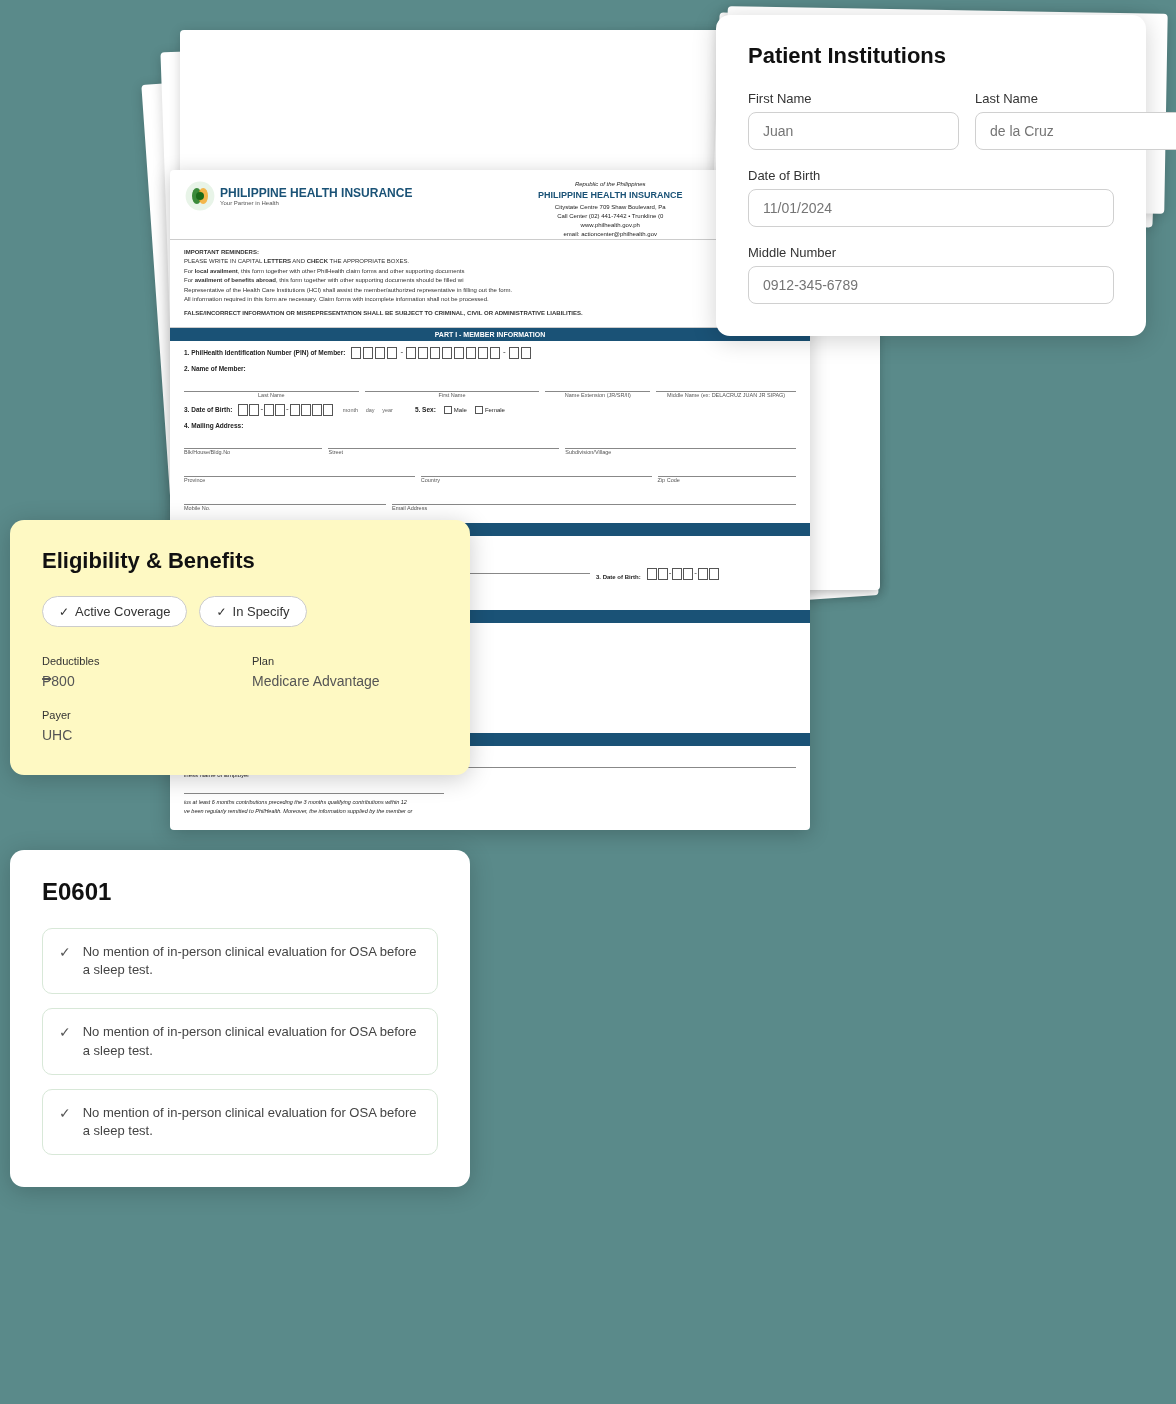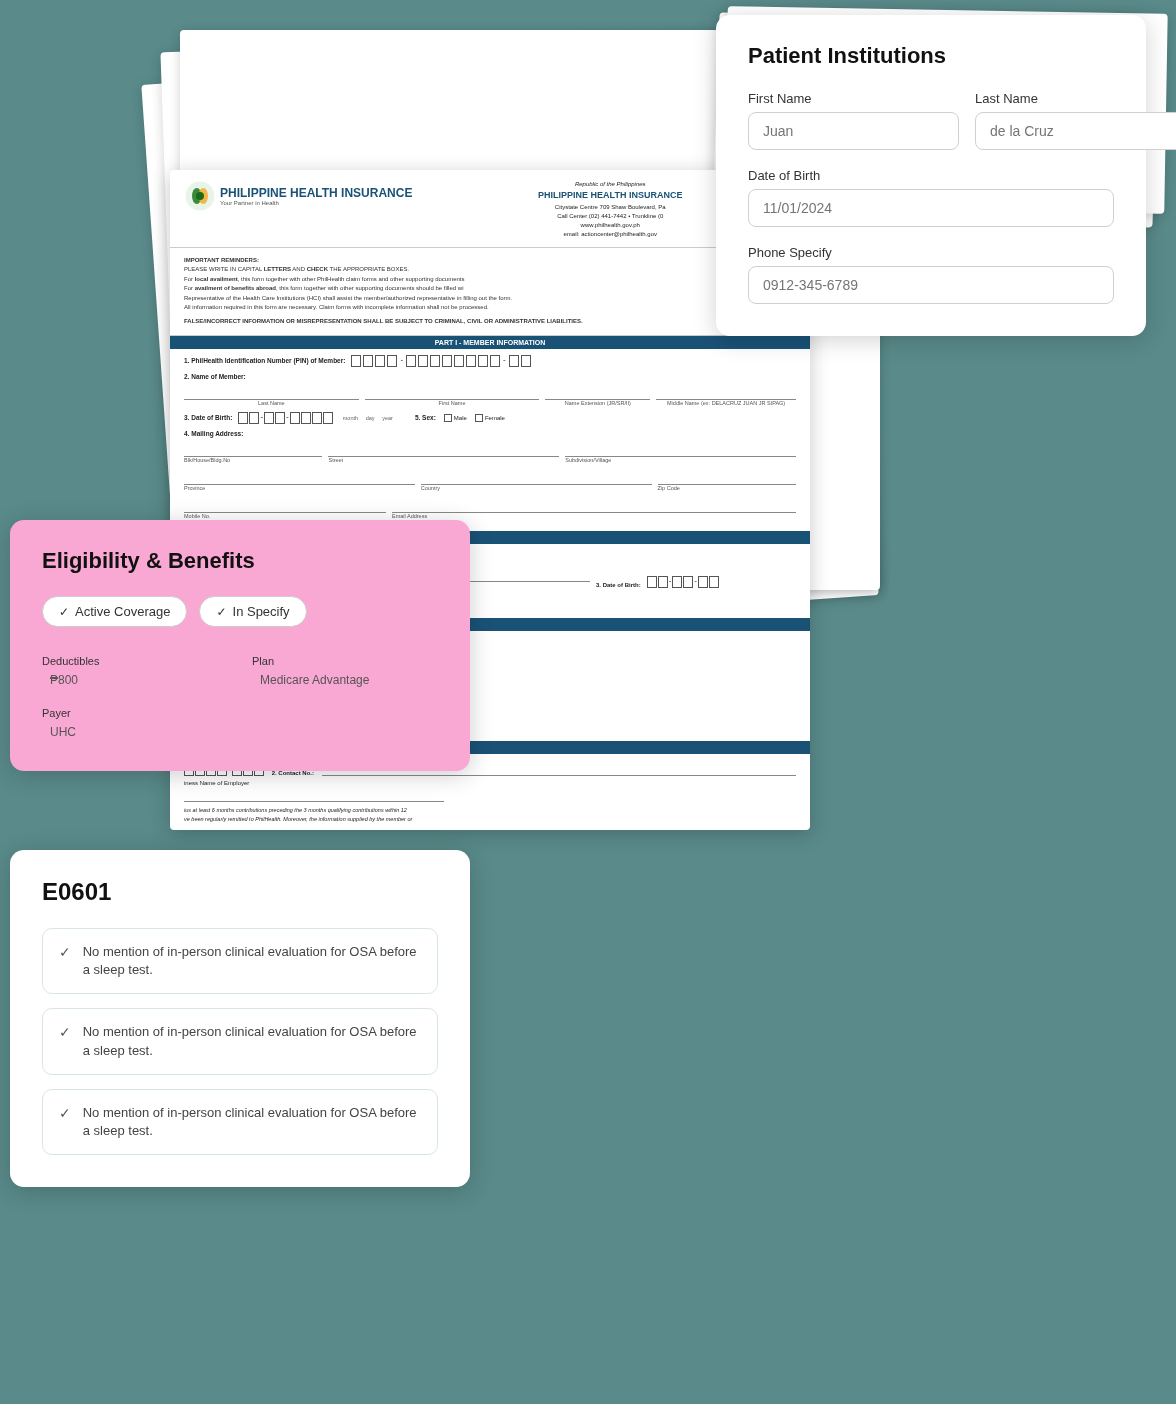--- a/index.html
+++ b/index.html
@@ -60,21 +60,21 @@
       height: 660px;
       background: #fff;
       border-radius: 4px;
       box-shadow: 0 4px 20px rgba(0,0,0,0.22);
       overflow: hidden;
       font-size: 7px;
       color: #222;
     }
 
     .form-header {
-      padding: 10px 14px 8px;
+      padding: 10px 14px 0;
       display: flex;
       align-items: flex-start;
       gap: 12px;
       border-bottom: 1px solid #ccc;
     }
 
     .philhealth-logo {
       display: flex;
       align-items: center;
       gap: 4px;
@@ -257,21 +257,21 @@
       outline: none;
       background: #fff;
     }
 
     
     .eligibility-card {
       position: absolute;
       top: 520px;
       left: 10px;
       width: 460px;
-      background: #f9a8d4;
+      background: #fef9c3;
       border-radius: 14px;
       box-shadow: 0 4px 24px rgba(0,0,0,0.20);
       padding: 28px 32px 32px;
     }
 
     .eligibility-title {
       font-size: 22px;
       font-weight: 600;
       color: #111;
       margin-bottom: 22px;
@@ -313,24 +313,23 @@
     }
 
     .benefit-label {
       font-size: 11px;
       font-weight: 500;
       color: #333;
       margin-bottom: 6px;
     }
 
     .benefit-value {
-      font-size: 12px;
+      font-size: 14px;
       color: #555;
       font-weight: 400;
-      margin-left: 8px;
     }
 
     
     .e0601-card {
       position: absolute;
       top: 850px;
       left: 10px;
       width: 460px;
       background: #fff;
       border-radius: 14px;
@@ -736,21 +735,21 @@
         <input class="form-input" type="text" placeholder="de la Cruz" style="">
       </div>
     </div>
 
     <div class="form-group" style="margin-bottom:18px;">
       <label class="form-label">Date of Birth</label>
       <input class="form-input-full" type="text" placeholder="11/01/2024" style="">
     </div>
 
     <div class="form-group">
-      <label class="form-label">Phone Specify</label>
+      <label class="form-label">Middle Number</label>
       <input class="form-input-full" type="text" placeholder="0912-345-6789" style="">
     </div>
   </div>
 
   <div class="eligibility-card">
     <div class="eligibility-title">Eligibility &amp; Benefits</div>
 
     <div class="badge-row">
       <div class="badge">
         <span class="badge-check">✓</span>

